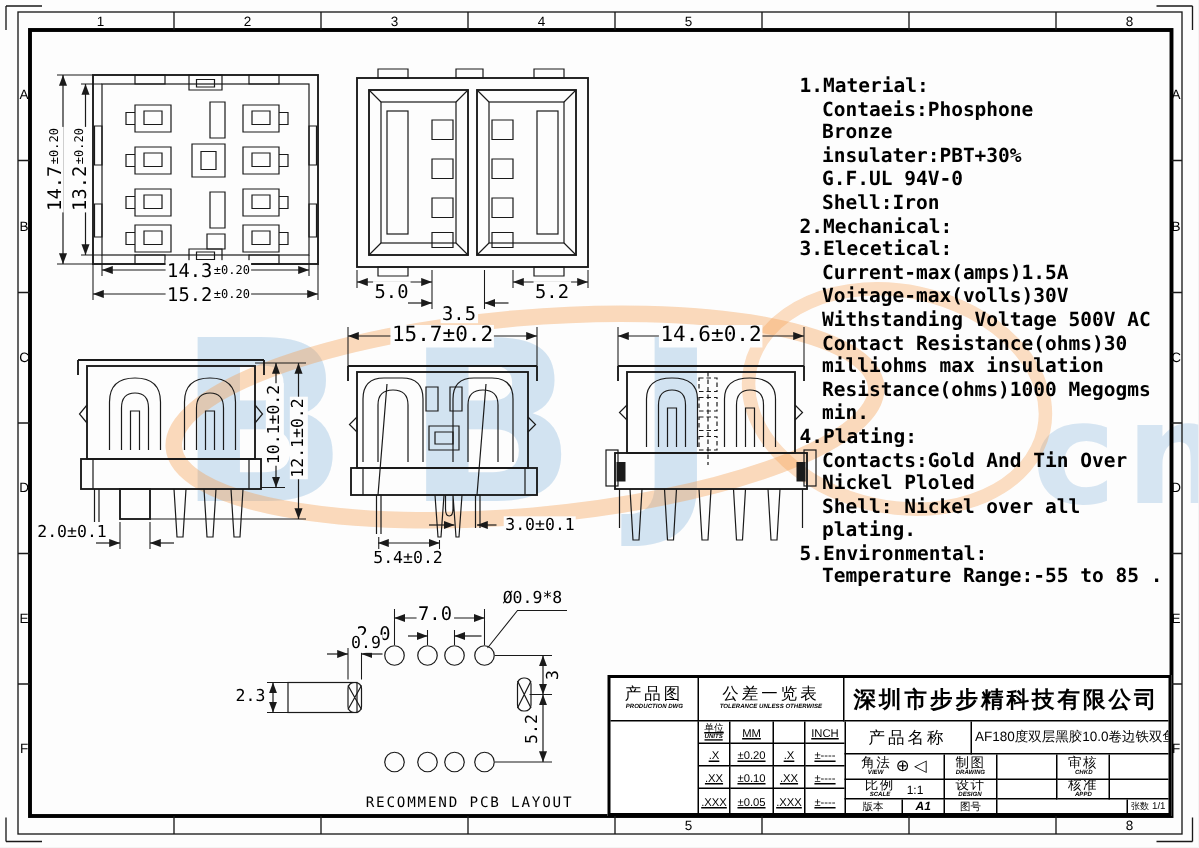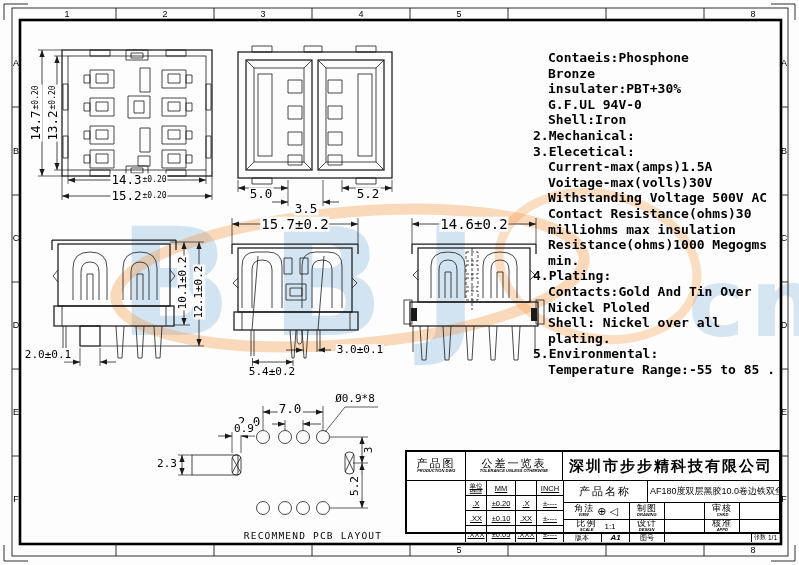--- a/index.html
+++ b/index.html
@@ -33,21 +33,21 @@
   .sm{font-size:11px;}
   .cap{font-size:9.5px;letter-spacing:1.2px;font-family:"DejaVu Sans Mono",monospace;background:none;margin-left:16px;}
   
   .zn{position:absolute;z-index:2;transform:translate(-50%,-50%);font:9px "Liberation Sans",sans-serif;}
   
   .notes{position:absolute;left:533px;top:50px;width:252px;z-index:2;
          font-family:"DejaVu Sans Mono",monospace;font-weight:700;font-size:13px;
          line-height:15.6px;color:#000;}
   .nb{white-space:pre-line;padding-left:15px;}
   
-  .tb{position:absolute;left:405px;top:450px;width:376px;height:84px;border:2px solid #000;
+  .tb{position:absolute;left:405px;top:450px;width:376px;height:94px;border:2px solid #000;
       background:#fff;z-index:4;box-sizing:border-box;}
   .c{position:absolute;box-sizing:border-box;display:flex;align-items:center;justify-content:center;overflow:hidden;}
   .br{border-right:1px solid #000}.bb{border-bottom:1px solid #000}
   .stk{display:flex;flex-direction:column;align-items:center;line-height:1;}
   .cjk{font-size:9px;letter-spacing:1px;white-space:nowrap;}
   .cjk2{font-size:11px;letter-spacing:2px;white-space:nowrap;}
   .sub{font-size:4.5px;font-style:italic;font-weight:bold;white-space:nowrap;transform:scale(.9);}
   .company{font-size:15px;font-weight:bold;letter-spacing:2px;white-space:nowrap;}
   .pn-val{font-size:9px;white-space:nowrap;}
   .g{position:absolute;display:grid;grid-template-columns:21px 29px 21px 26px;grid-template-rows:15px 15px 15px 16px;}
@@ -257,20 +257,21 @@
   <span class="dim" style="left:249px;top:422px">2.0</span>
   <span class="dim sm" style="left:355px;top:399px">Ø0.9*8</span>
   <span class="dim sm" style="left:244px;top:429px">0.9</span>
   <span class="dim sm" style="left:167px;top:464px">2.3</span>
   <span class="dim v sm" style="left:369px;top:450px">3</span>
   <span class="dim v sm" style="left:355px;top:486px">5.2</span>
   <span class="dim cap" style="left:297px;top:536px">RECOMMEND PCB LAYOUT</span>
 
   <div class="notes">
     <div class="note">
+      <div class="nt"><span>1.</span><span>Material:</span></div>
       <div class="nb">Contaeis:Phosphone
 Bronze
 insulater:PBT+30%
 G.F.UL   94V-0
 Shell:Iron</div>
     </div>
     <div class="note">
       <div class="nt"><span>2.</span><span>Mechanical:</span></div>
     </div>
     <div class="note">

